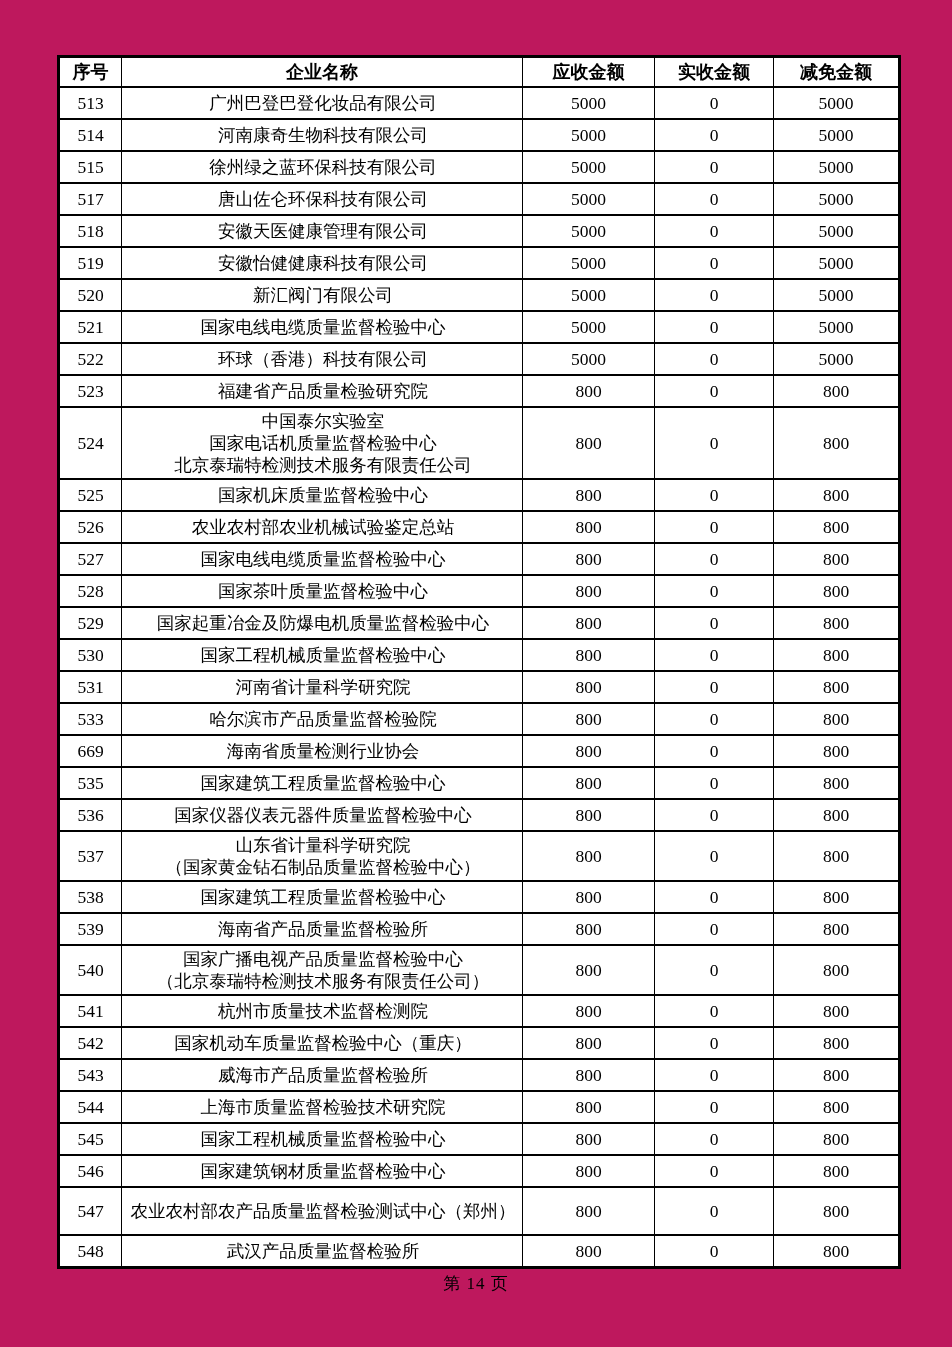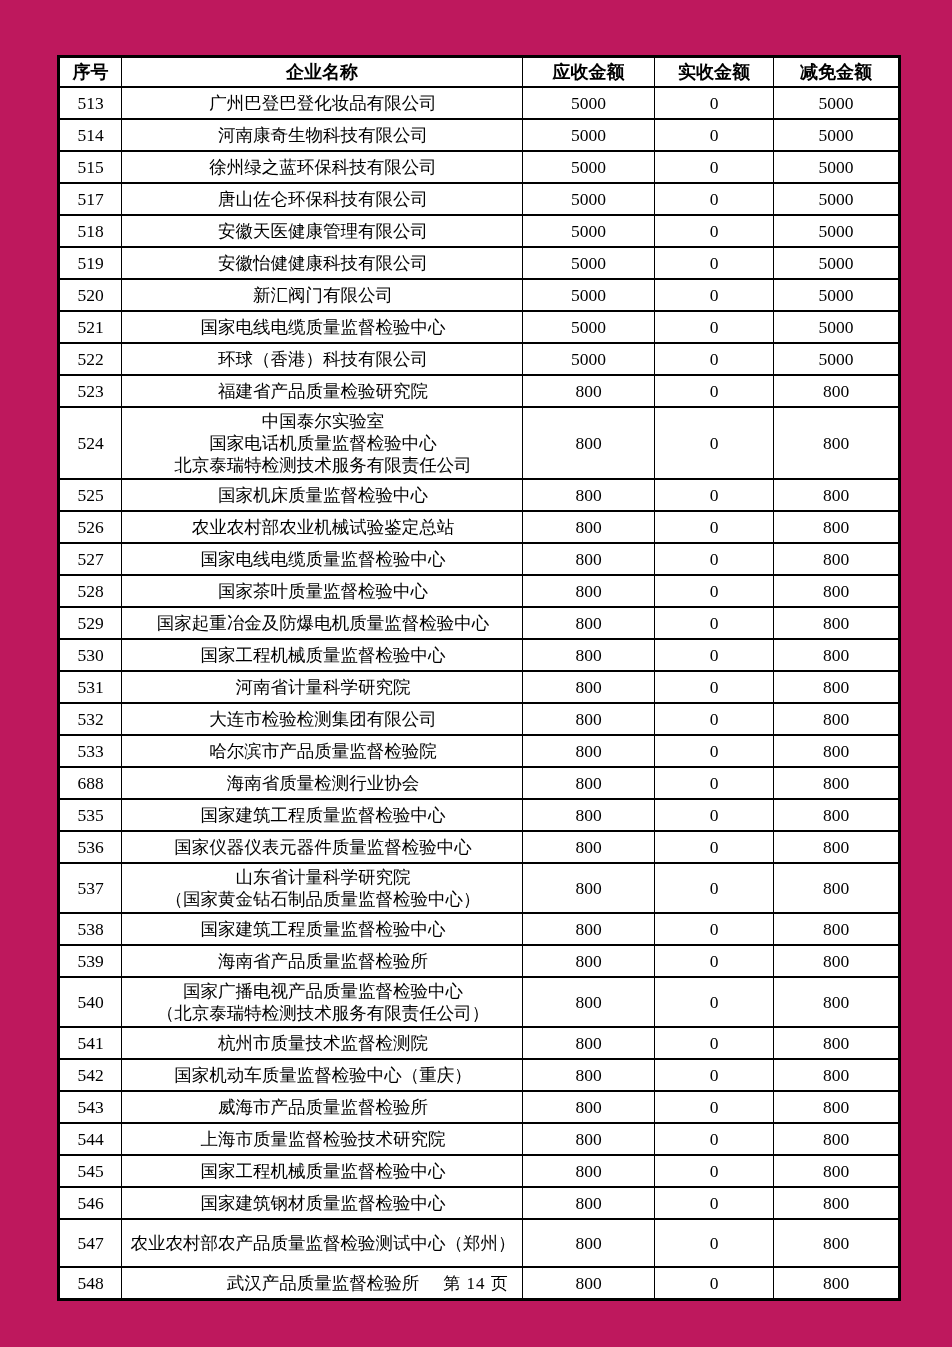--- a/index.html
+++ b/index.html
@@ -217,35 +217,28 @@
           <td class="num">800</td>
         </tr>
         <tr>
           <td class="num">531</td>
           <td class="name">河南省计量科学研究院</td>
           <td class="num">800</td>
           <td class="num">0</td>
           <td class="num">800</td>
         </tr>
         <tr>
-          <td class="num">532</td>
-          <td class="name">大连市检验检测集团有限公司</td>
-          <td class="num">800</td>
-          <td class="num">0</td>
-          <td class="num">800</td>
-        </tr>
-        <tr>
           <td class="num">533</td>
           <td class="name">哈尔滨市产品质量监督检验院</td>
           <td class="num">800</td>
           <td class="num">0</td>
           <td class="num">800</td>
         </tr>
         <tr>
-          <td class="num">688</td>
+          <td class="num">669</td>
           <td class="name">海南省质量检测行业协会</td>
           <td class="num">800</td>
           <td class="num">0</td>
           <td class="num">800</td>
         </tr>
         <tr>
           <td class="num">535</td>
           <td class="name">国家建筑工程质量监督检验中心</td>
           <td class="num">800</td>
           <td class="num">0</td>

